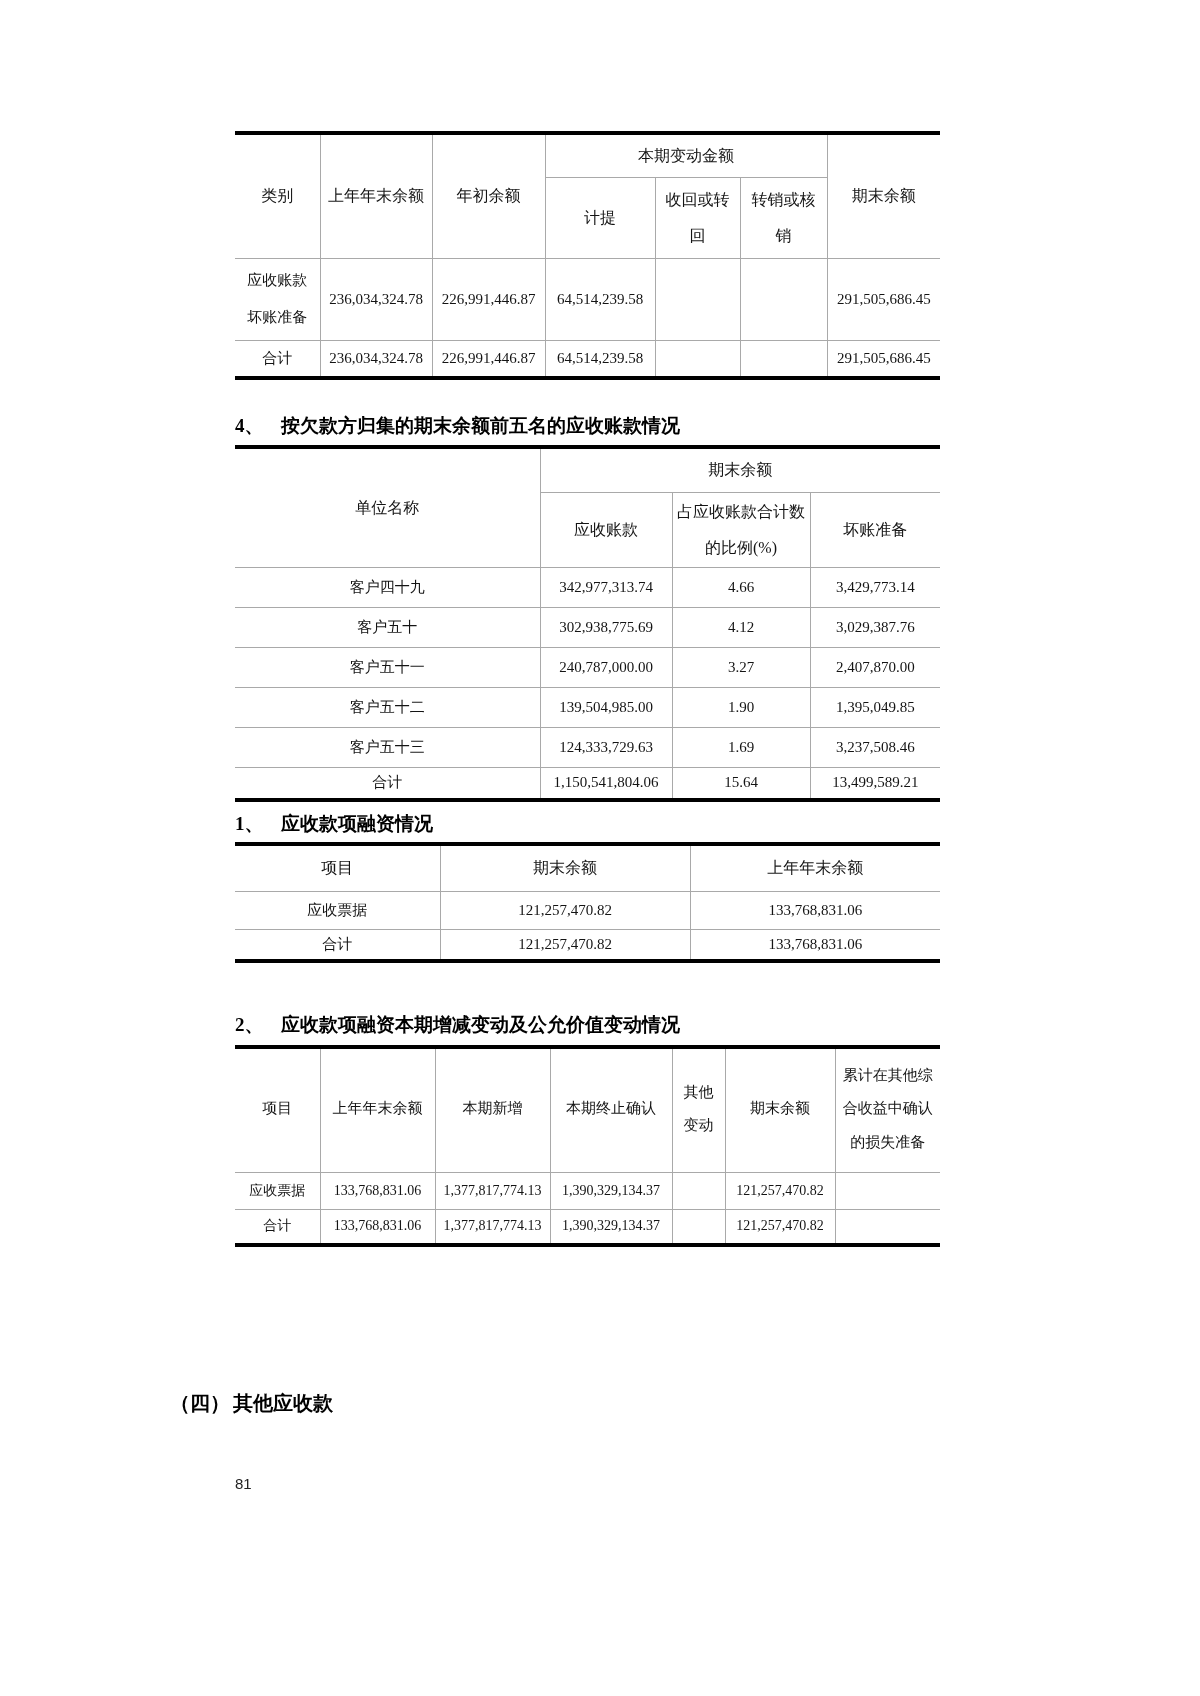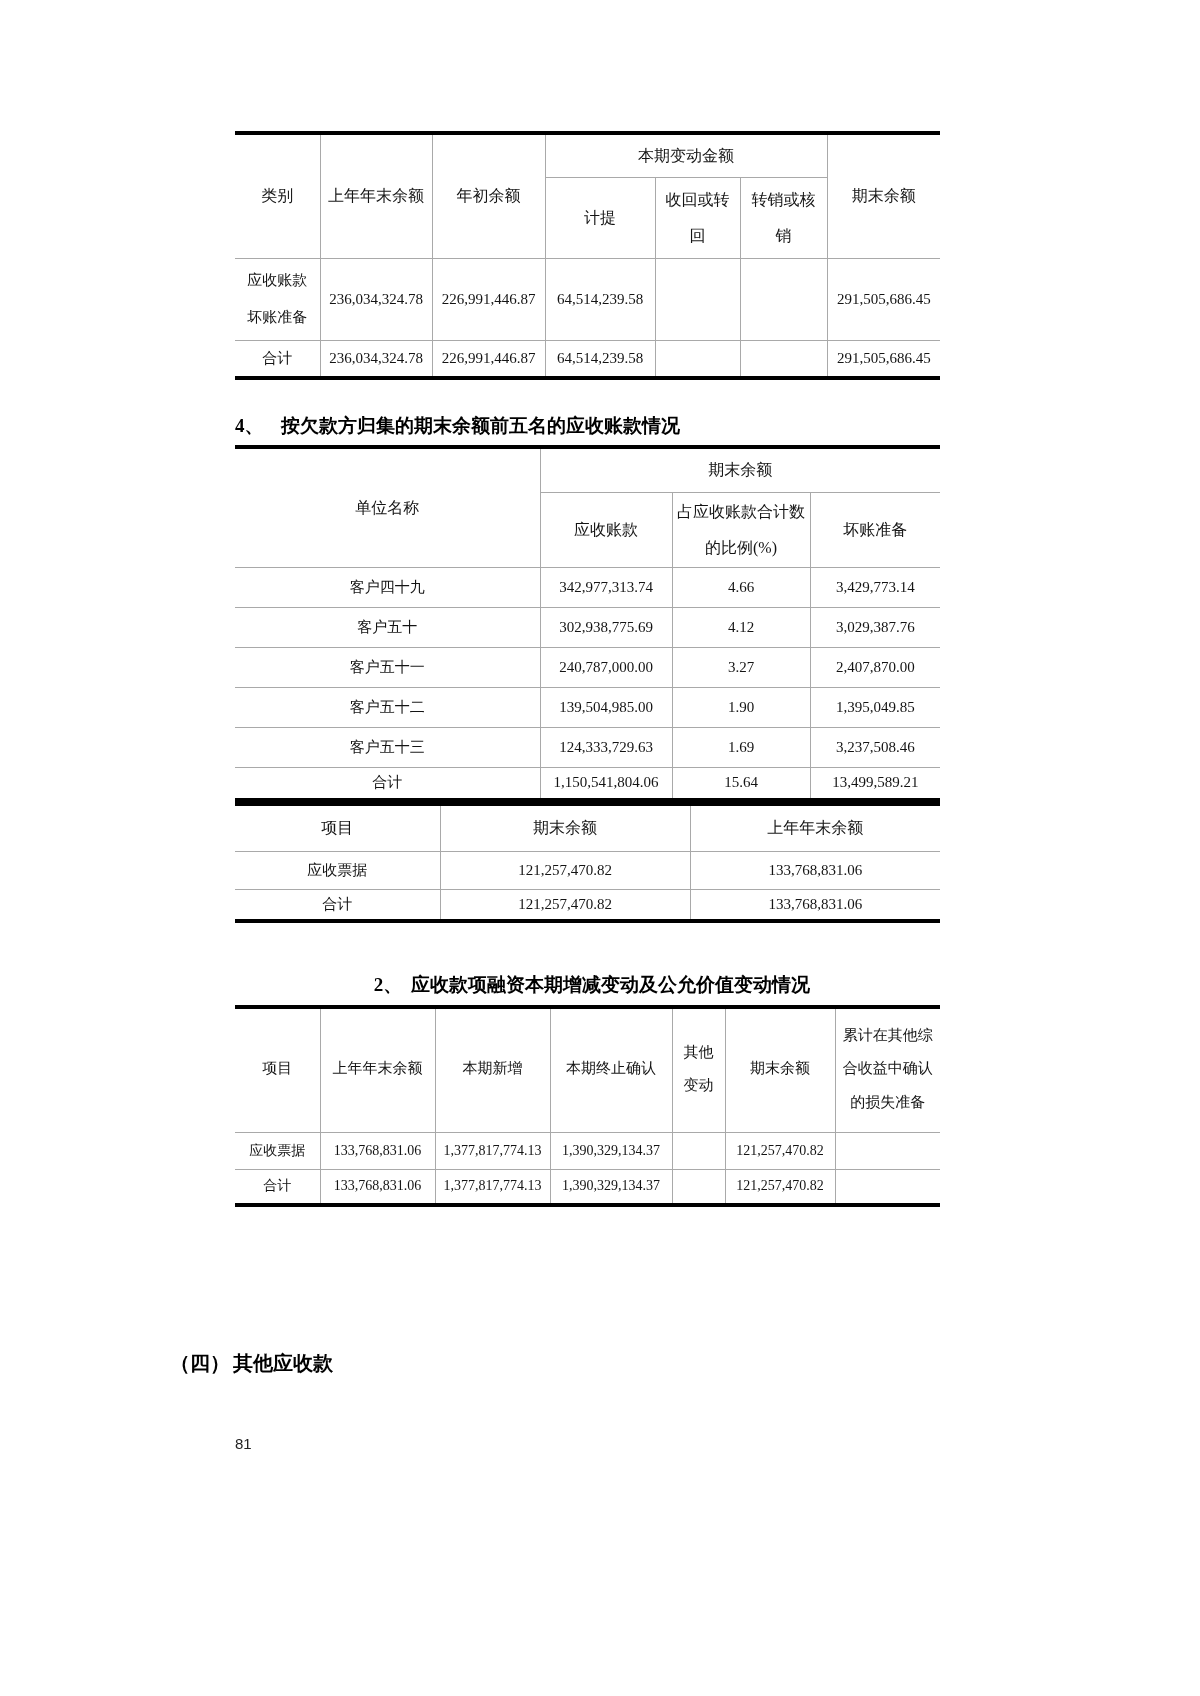--- a/index.html
+++ b/index.html
@@ -63,21 +63,21 @@
     margin:32px 0 5px 0; line-height:28px;
   }
   .sub-heading .h-num { display:inline-block; width:46px; }
   .sec-heading {
     font-size:20px; font-weight:bold; color:#000;
     margin-left:-65px; line-height:28px;
   }
   .sec-heading .sec-label { display:inline-block; width:63px; }
   .mt-sec3 { margin-top:48px; }
   .mt-h1 { margin-top:8px; margin-bottom:4px; }
-  .mt-h2 { margin-top:48px; margin-bottom:6px;text-align:center; }
+  .mt-h2 { margin-top:48px; margin-bottom:6px; }
   .mt-sec4 { margin-top:142px; }
 
   .page-num {
     margin-top:58px; text-align:left; width:705px;
     font-family:"Liberation Sans","DejaVu Sans",sans-serif;
     font-size:15px; color:#222;
   }
 </style>
 </head>
 <body>
@@ -183,20 +183,23 @@
       <tr class="tl">
         <td class="ctr">合计</td>
         <td class="num">1,150,541,804.06</td>
         <td class="num pr14">15.64</td>
         <td class="num">13,499,589.21</td>
       </tr>
     </tbody>
   </table>
 
 
+  <div class="sub-heading mt-h1">
+    <span class="h-num">1、</span><span>应收款项融资情况</span>
+  </div>
 
   <table class="rpt t3">
     <colgroup>
       <col style="width:205px">
         <col style="width:250px">
         <col style="width:250px">
     </colgroup>
     <tbody>
       <tr class="hr1">
         <th>项目</th>

